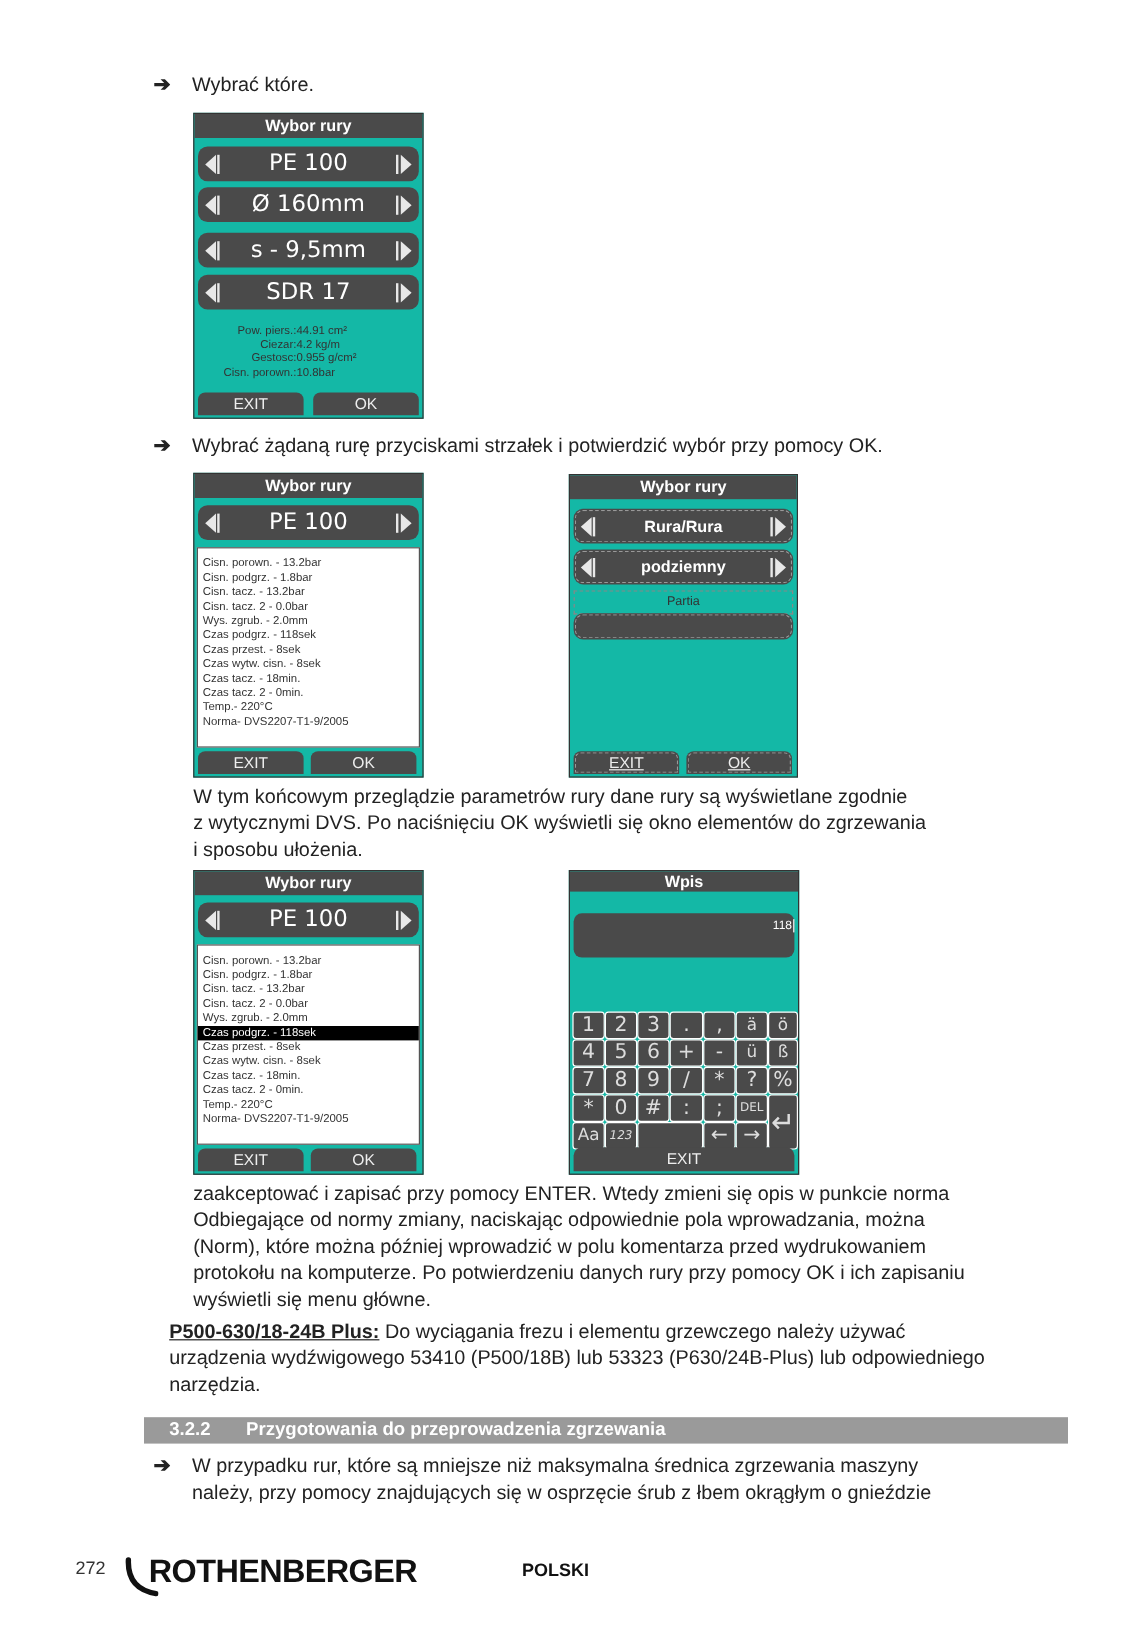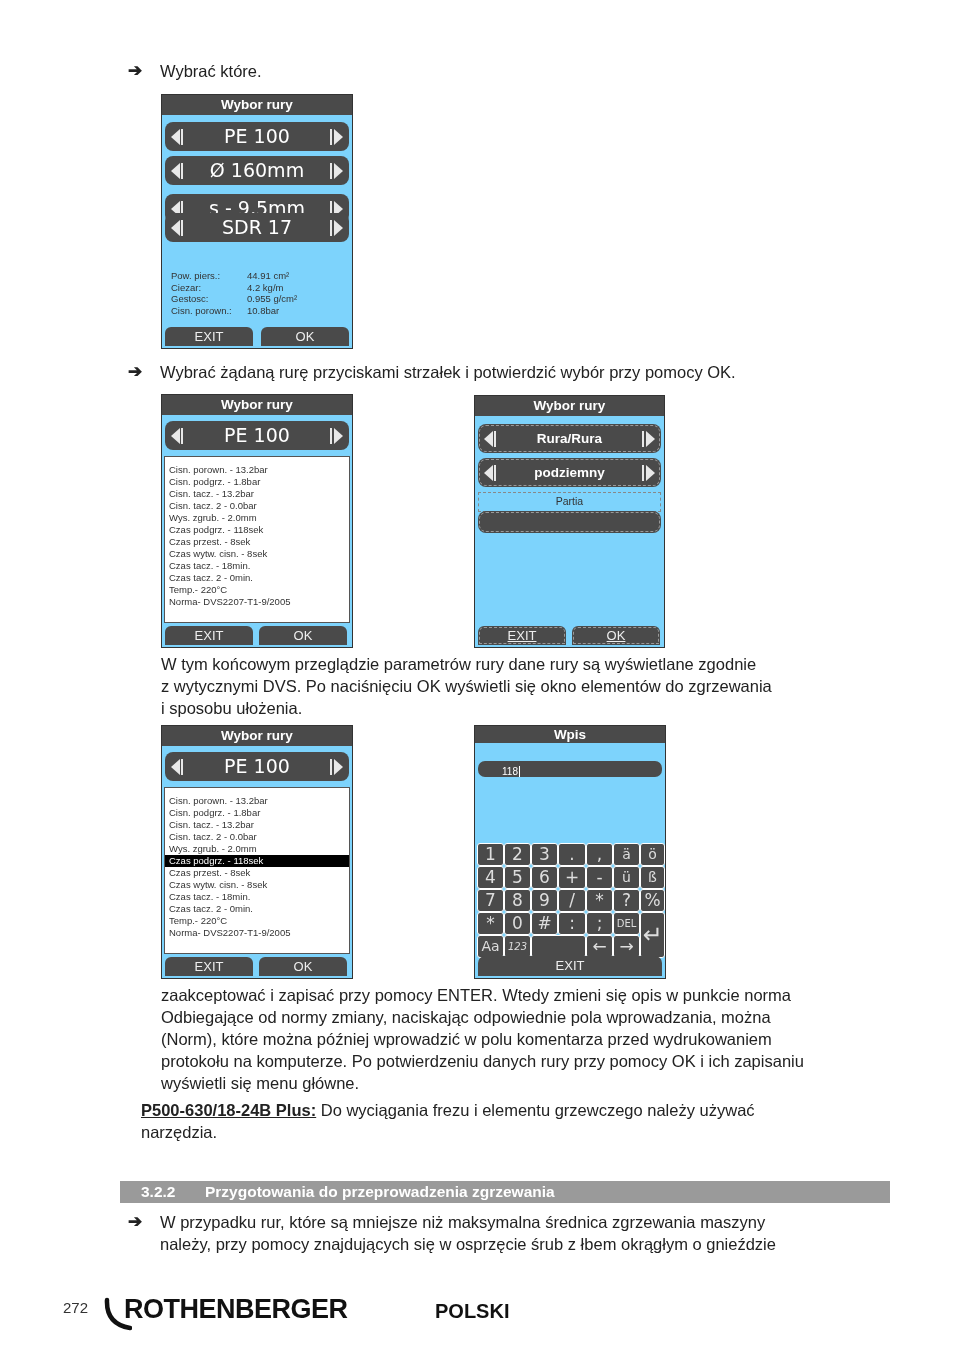--- a/index.html
+++ b/index.html
@@ -1,32 +1,32 @@
 <!DOCTYPE html>
 <html><head>
 <meta charset="utf-8">
 <style>
   html, body { margin:0; padding:0; background:#fff; }
   body { width:954px; height:1354px; position:relative; font-family:"Liberation Sans", sans-serif; color:#222; overflow:hidden; }
   .abs { position:absolute; }
   .txt { font-size:16.5px; line-height:22px; color:#222; }
   .arrow { font-size:17px; font-weight:bold; }
   
-  .screen { position:absolute; background:#7dd3fc; border:1px solid #333; box-sizing:border-box; overflow:hidden; }
+  .screen { position:absolute; background:#14b8a6; border:1px solid #333; box-sizing:border-box; overflow:hidden; }
   .scr-title { position:absolute; left:0; right:0; top:0; height:20px; background:#4a4a4a; color:#fff; font-weight:bold; font-size:13.5px; text-align:center; line-height:20px; }
   .sel { position:absolute; left:3px; right:3px; height:29px; background:#4a4a4a; border-radius:8px; color:#fff; font-family:"DejaVu Sans", sans-serif; font-size:19px; text-align:center; line-height:29px; }
   .sel .la, .sel .ra { position:absolute; top:0; width:16px; height:29px; }
   .sel .la { left:4px; } .sel .ra { right:4px; }
   .sel .la::before { content:""; position:absolute; left:2px; top:7px; border-top:8px solid transparent; border-bottom:8px solid transparent; border-right:9px solid #e8e8e8; }
   .sel .la::after { content:""; position:absolute; left:12px; top:7px; width:2px; height:16px; background:#e8e8e8; }
   .sel .ra::before { content:""; position:absolute; left:1px; top:7px; width:2px; height:16px; background:#e8e8e8; }
   .sel .ra::after { content:""; position:absolute; left:5px; top:7px; border-top:8px solid transparent; border-bottom:8px solid transparent; border-left:9px solid #e8e8e8; }
   .sel.small { font-family:"Liberation Sans", sans-serif; font-weight:bold; font-size:13.5px; }
   .info { position:absolute; left:9px; font-size:9.5px; line-height:11.5px; color:#333; }
-  .info .k { display:inline-block; width:76px; }
+  .info .k { display:inline-block; width:76px;text-align:right; }
   .btn { position:absolute; bottom:2px; height:19px; background:#4a4a4a; color:#eee; font-size:13px; text-align:center; line-height:19px; border-radius:6px 6px 0 0; }
   .list { position:absolute; left:2px; right:2px; border:1px solid #555; background:#fff; font-size:9.5px; line-height:12px; color:#333; padding-top:7px; box-sizing:border-box; }
   .list div { padding-left:4px; white-space:nowrap; }
   .list div.hl { background:#000; color:#fff; }
   .dashed { outline:1px dashed #999; outline-offset:-2px; }
   .kbd { position:absolute; left:2px; right:2px; top:117px; }
   .key { position:absolute; background:#4a4a4a; color:#ddd; font-family:"DejaVu Sans", sans-serif; text-align:center; font-size:17px; border-radius:3px; box-sizing:border-box; border:1px solid #fff; }
   .key.sm { font-size:10px; }
   .section { position:absolute; left:120px; width:770px; height:22px; background:#9a9a9a; color:#fff; font-weight:bold; font-size:15.5px; line-height:22px; }
 </style>
@@ -34,21 +34,21 @@
 <body>
 
 <div class="abs arrow" style="left:128px;top:60px;">➔</div>
 <div class="abs txt" style="left:160px;top:60px;">Wybrać które.</div>
 
 <div class="screen" style="left:161px;top:94px;width:192px;height:255px;">
   <div class="scr-title">Wybor rury</div>
   <div class="sel" style="top:27px;"><span class="la"></span><span>PE 100</span><span class="ra"></span></div>
   <div class="sel" style="top:61px;"><span class="la"></span><span>Ø 160mm</span><span class="ra"></span></div>
   <div class="sel" style="top:99px;"><span class="la"></span><span>s - 9,5mm</span><span class="ra"></span></div>
-  <div class="sel" style="top:118px;"><span class="la"></span><span>SDR 17</span><span class="ra"></span></div>
+  <div class="sel" style="top:134px;"><span class="la"></span><span>SDR 17</span><span class="ra"></span></div>
   <div class="info" style="top:175px;">
     <div><span class="k">Pow. piers.:</span><span>44.91 cm²</span></div>
     <div><span class="k">Ciezar:</span><span>4.2 kg/m</span></div>
     <div><span class="k">Gestosc:</span><span>0.955 g/cm²</span></div>
     <div><span class="k">Cisn. porown.:</span><span>10.8bar</span></div>
   </div>
   <div class="btn" style="left:3px;width:88px;">EXIT</div>
   <div class="btn" style="left:99px;width:88px;">OK</div>
 </div>
 
@@ -108,21 +108,21 @@
     <div>Czas tacz. 2 - 0min.</div>
     <div>Temp.- 220°C</div>
     <div>Norma- DVS2207-T1-9/2005</div>
   </div>
   <div class="btn" style="left:3px;width:88px;">EXIT</div>
   <div class="btn" style="left:97px;width:88px;">OK</div>
 </div>
 
 <div class="screen" style="left:474px;top:725px;width:192px;height:254px;">
   <div class="scr-title" style="height:17px;line-height:18px;">Wpis</div>
-  <div class="abs" style="left:3px;right:3px;top:35px;height:16px;background:#4a4a4a;border-radius:7px;color:#fff;font-size:10px;line-height:22px;padding-left:24px;box-sizing:border-box;"><span>118</span><span style="border-left:1px solid #fff;margin-left:1px;"></span></div>
+  <div class="abs" style="left:3px;right:3px;top:35px;height:37px;background:#4a4a4a;border-radius:7px;color:#fff;font-size:10px;line-height:22px;padding-left:24px;box-sizing:border-box;text-align:right;"><span>118</span><span style="border-left:1px solid #fff;margin-left:1px;"></span></div>
   <div class="kbd">
 
     <div class="key" style="left:0;top:0;width:27px;height:23px;line-height:21px;">1</div>
     <div class="key" style="left:27px;top:0;width:27px;height:23px;line-height:21px;">2</div>
     <div class="key" style="left:54px;top:0;width:27px;height:23px;line-height:21px;">3</div>
     <div class="key" style="left:81px;top:0;width:28px;height:23px;line-height:21px;">.</div>
     <div class="key" style="left:109px;top:0;width:27px;height:23px;line-height:21px;">,</div>
     <div class="key" style="left:136px;top:0;width:27px;height:23px;line-height:21px;font-size:14px;">ä</div>
     <div class="key" style="left:163px;top:0;width:25px;height:23px;line-height:21px;font-size:14px;">ö</div>
 
@@ -162,33 +162,34 @@
 <div class="abs txt" style="left:161px;top:984px;">
   <div>zaakceptować i zapisać przy pomocy ENTER. Wtedy zmieni się opis w punkcie norma</div>
   <div>Odbiegające od normy zmiany, naciskając odpowiednie pola wprowadzania, można</div>
   <div>(Norm), które można później wprowadzić w polu komentarza przed wydrukowaniem</div>
   <div>protokołu na komputerze. Po potwierdzeniu danych rury przy pomocy OK i ich zapisaniu</div>
   <div>wyświetli się menu główne.</div>
 </div>
 
 <div class="abs txt" style="left:129px;top:1099px;margin-left:12px;">
   <div><span style="font-weight:bold;text-decoration:underline;">P500-630/18-24B Plus:</span><span> Do wyciągania frezu i elementu grzewczego należy używać</span></div>
+  <div>urządzenia wydźwigowego 53410 (P500/18B) lub 53323 (P630/24B-Plus) lub odpowiedniego</div>
   <div>narzędzia.</div>
 </div>
 
 <div class="section" style="top:1181px;">
   <span style="display:inline-block;width:64px;padding-left:21px;">3.2.2</span><span>Przygotowania do przeprowadzenia zgrzewania</span>
 </div>
 
 <div class="abs arrow" style="left:128px;top:1211px;">➔</div>
 <div class="abs txt" style="left:160px;top:1211px;">
   <div>W przypadku rur, które są mniejsze niż maksymalna średnica zgrzewania maszyny</div>
   <div>należy, przy pomocy znajdujących się w osprzęcie śrub z łbem okrągłym o gnieździe</div>
 </div>
 
 <div class="abs" style="left:63px;top:1299px;font-size:15px;color:#333;">272</div>
 <div class="abs" style="left:104px;top:1296px;width:28px;height:36px;">
   <svg width="28" height="36" viewBox="0 0 28 36">
       <path d="M3 4 Q2 28 26 32" stroke="#111" stroke-width="4.5" fill="none" stroke-linecap="round"></path>
     </svg>
 </div>
 <div class="abs" style="left:124px;top:1294px;font-size:27px;font-weight:bold;color:#111;letter-spacing:-0.5px;">ROTHENBERGER</div>
-<div class="abs" style="left:435px;top:1300px;font-size:20px;font-weight:bold;color:#111;">POLSKI</div>
+<div class="abs" style="left:435px;top:1300px;font-size:15px;font-weight:bold;color:#111;">POLSKI</div>
 
 </body></html>

